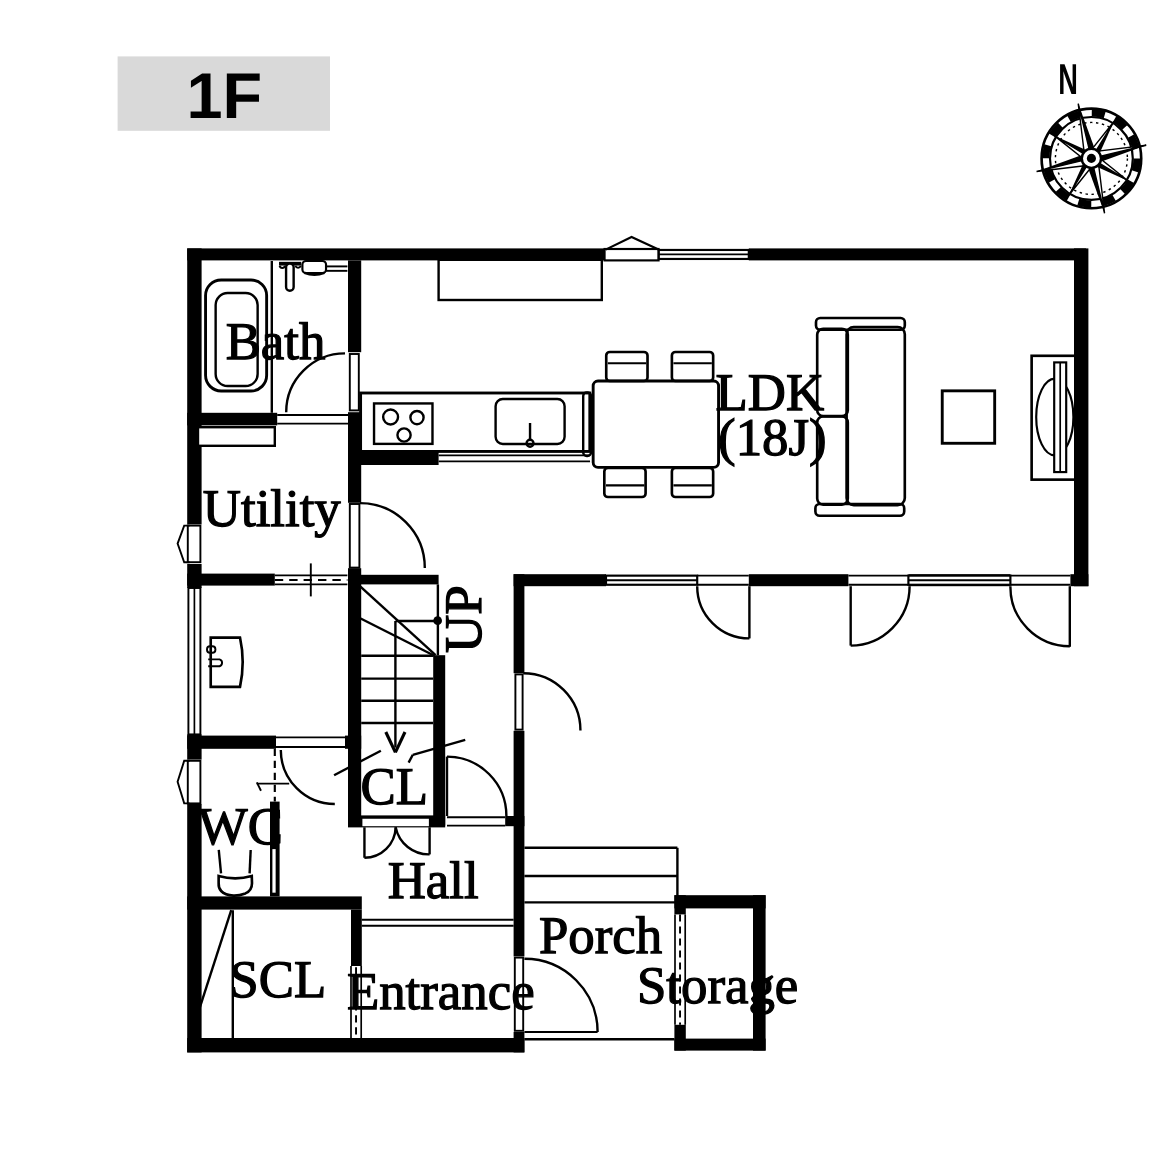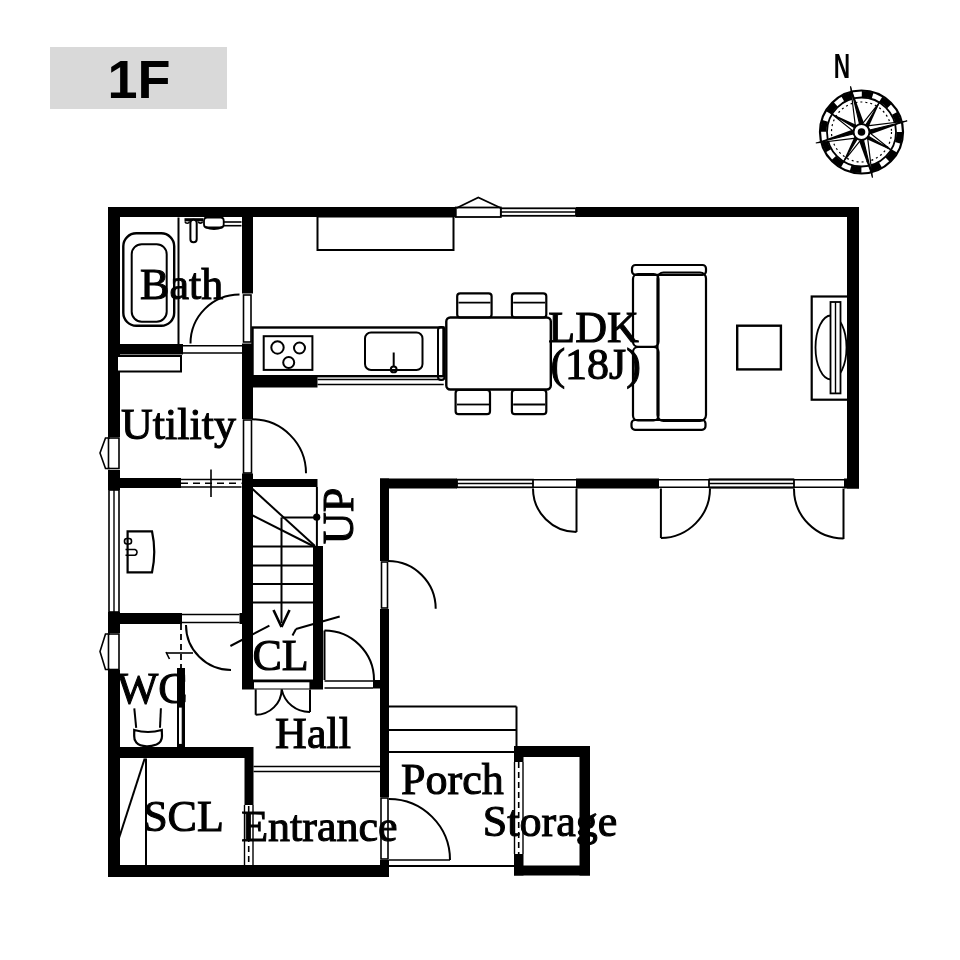--- a/index.html
+++ b/index.html
@@ -1,16 +1,16 @@
 <!DOCTYPE html>
 <html><head>
 <meta charset="utf-8">
 <style>
   html,body{margin:0;padding:0;background:#fff;}
-  .wrap{width:840px;height:960px;position:relative;font-family:"Liberation Serif", serif;}
+  .wrap{width:840px;height:960px;position:relative;font-family:"Liberation Serif", serif;margin-left:48px;}
   svg{display:block;}
   text{font-family:"Liberation Serif", serif;fill:#000;-webkit-font-smoothing:antialiased;}
   .lbl{font-size:44px;stroke:#000;stroke-width:1.05px;}
   .sans{font-family:"Liberation Sans", sans-serif;font-weight:bold;}
 </style>
 </head>
 <body>
 <div class="wrap">
 <svg width="960" height="960" viewBox="0 0 960 960">
 <rect x="0" y="0" width="960" height="960" fill="#ffffff"></rect>

